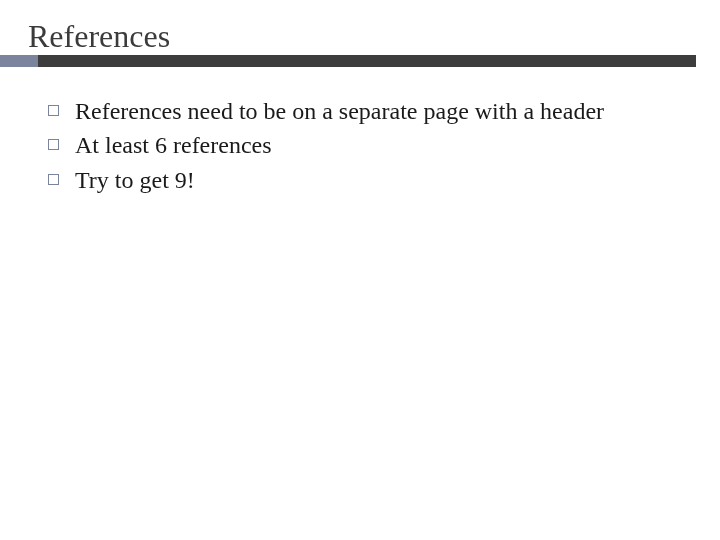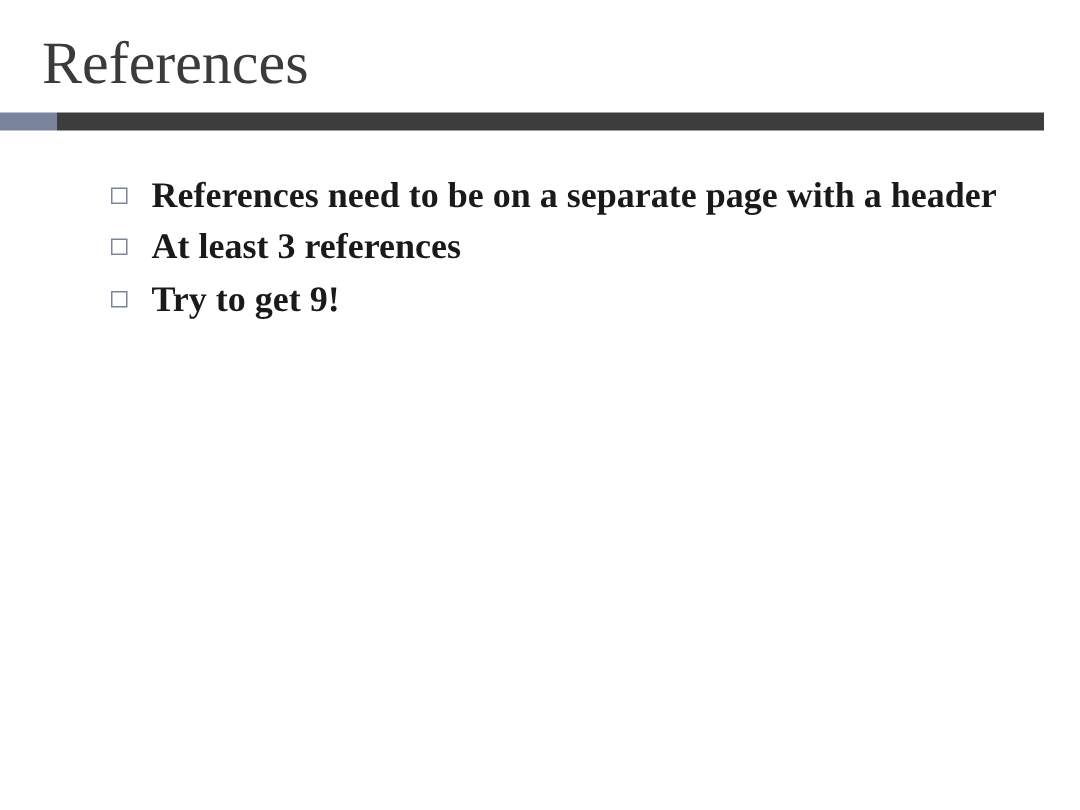--- a/index.html
+++ b/index.html
@@ -13,46 +13,45 @@
       background: #ffffff;
       font-family: Georgia, 'Times New Roman', serif;
       overflow: hidden;
     }
     .slide {
       width: 100%;
       height: 100%;
       padding: 18px 0 0 0;
     }
     .title {
-      font-size: 40px;
+      font-size: 32px;
       font-weight: normal;
       color: #3b3b3b;
       padding-left: 28px;
-      margin-bottom: 10px;
+      margin-bottom: 0;
       font-family: Georgia, serif;
     }
     .divider-wrap {
       display: flex;
       align-items: stretch;
       height: 12px;
       margin-bottom: 28px;
     }
     .divider-accent {
       width: 38px;
       background: #7a849c;
     }
     .divider-line {
       flex: 1;
       background: #3d3d3d;
       margin-right: 24px;
     }
     .content {
-      padding-left: 74px;
+      padding-left: 48px;
       padding-right: 40px;
-      font-weight: bold;
     }
     .bullet-item {
       display: flex;
       align-items: flex-start;
       margin-bottom: 2px;
     }
     .bullet-icon {
       width: 11px;
       height: 11px;
       border: 1.5px solid #7a849c;
@@ -76,20 +75,20 @@
     <div class="divider-accent"></div>
     <div class="divider-line"></div>
   </div>
   <div class="content">
     <div class="bullet-item">
       <div class="bullet-icon"></div>
       <div class="bullet-text">References need to be on a separate page with a header</div>
     </div>
     <div class="bullet-item">
       <div class="bullet-icon"></div>
-      <div class="bullet-text">At least 3 references</div>
+      <div class="bullet-text">At least 6 references</div>
     </div>
     <div class="bullet-item">
       <div class="bullet-icon"></div>
       <div class="bullet-text">Try to get 9!</div>
     </div>
   </div>
 </div>
 
 </body></html>

